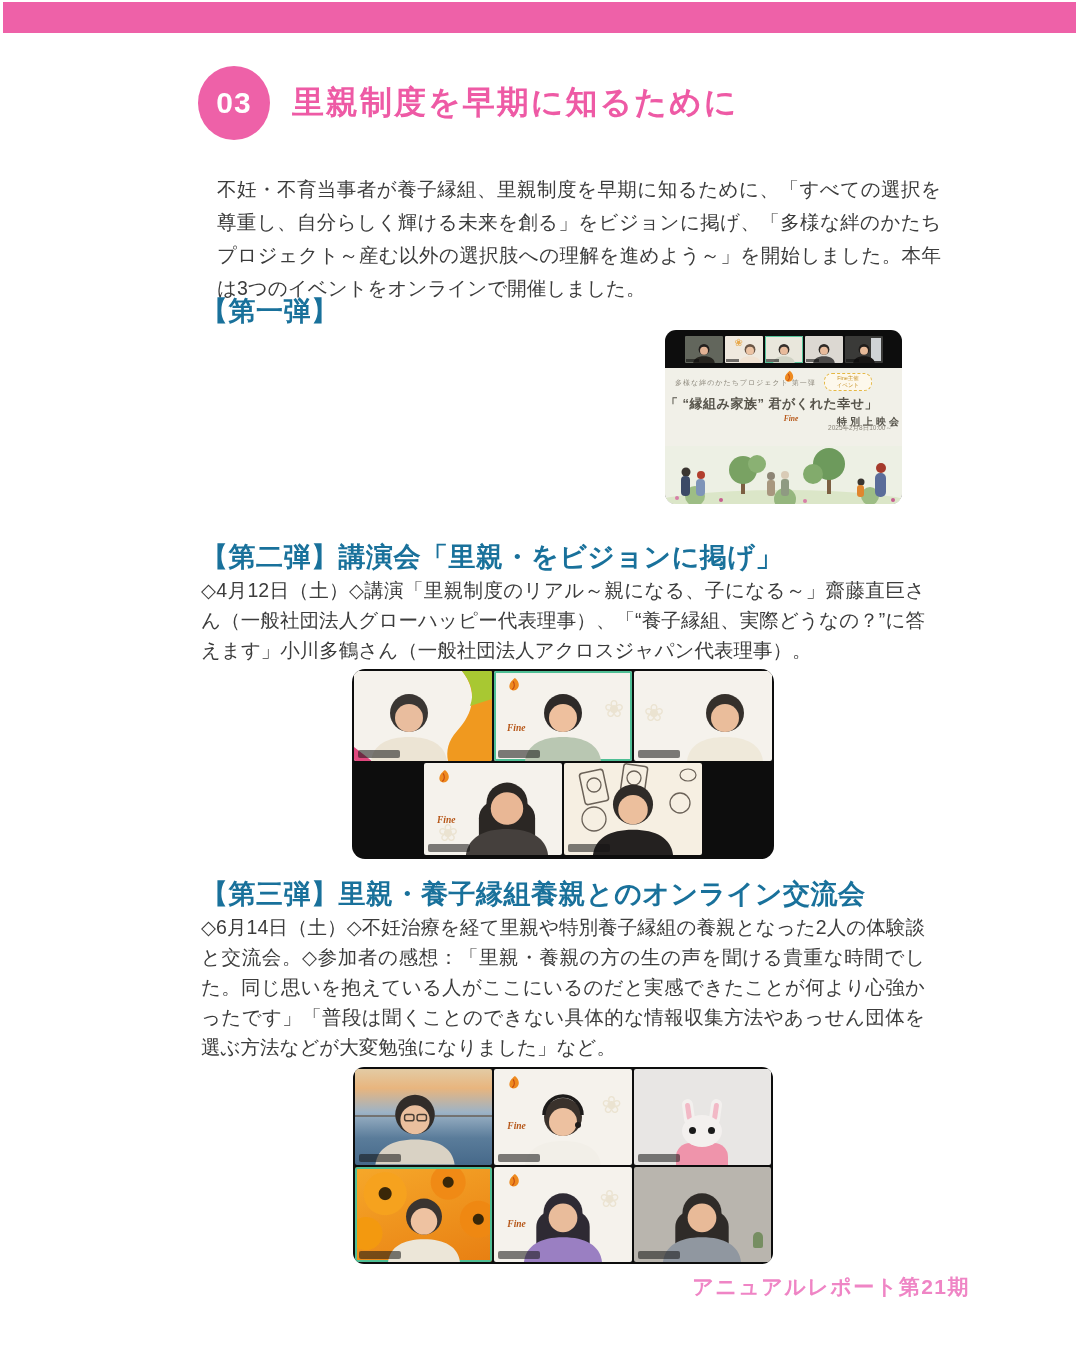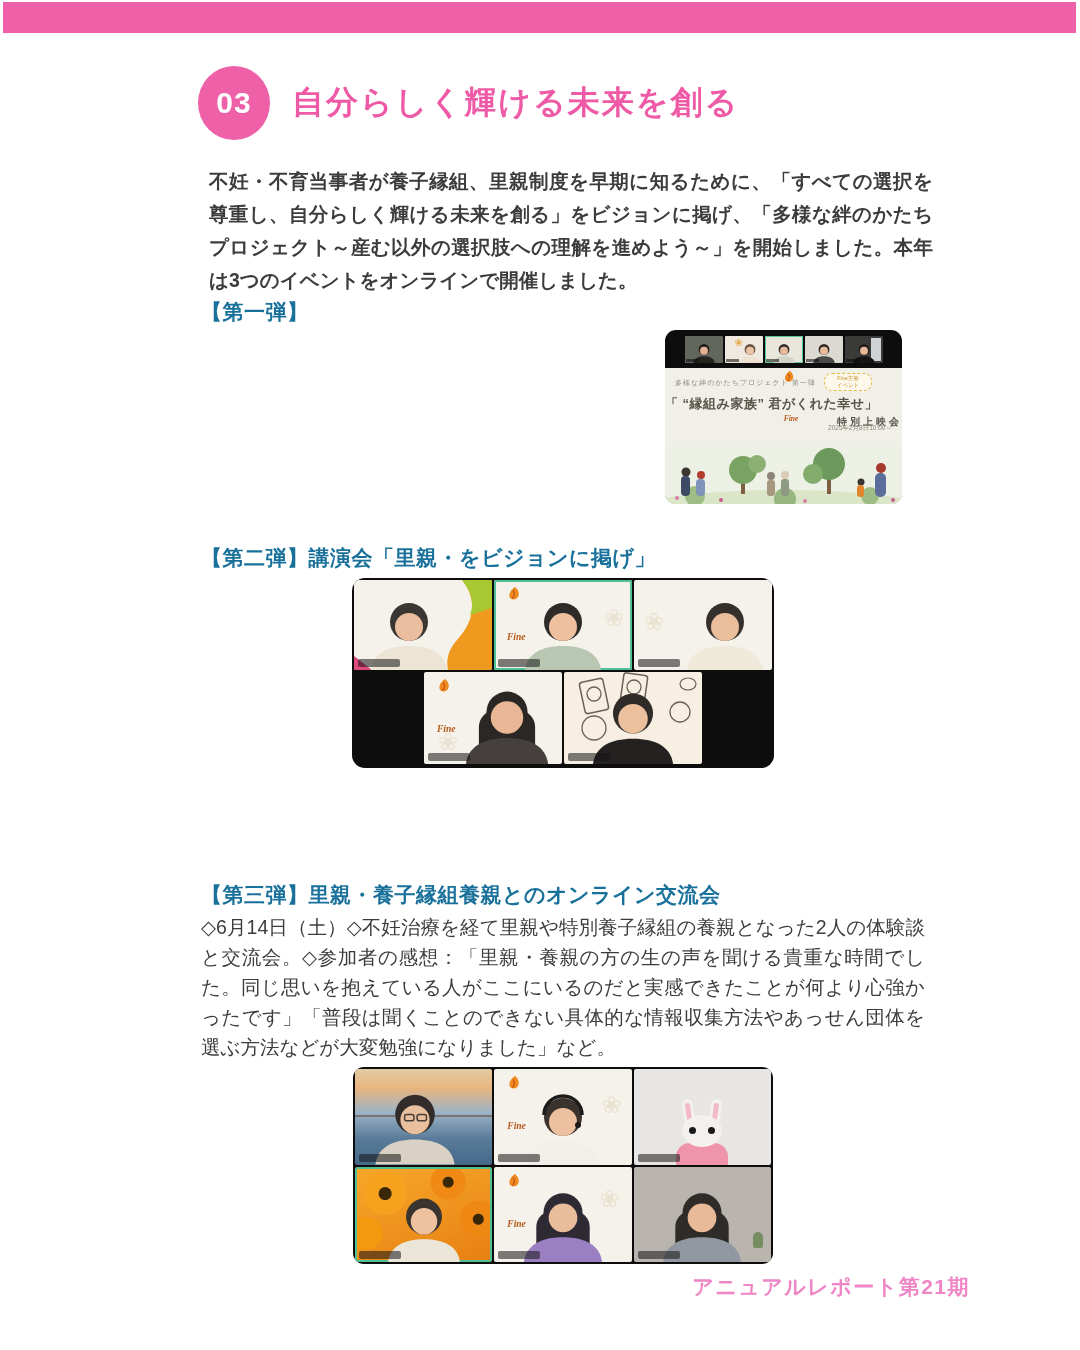--- a/index.html
+++ b/index.html
@@ -6,27 +6,27 @@
   .page{position:relative;width:1080px;height:1350px;background:#fff;overflow:hidden;
         font-family:"Liberation Sans","DejaVu Sans",sans-serif;color:#3c3c3c;}
   
   .topbar{position:absolute;top:2px;left:3px;width:1073px;height:31px;background:#ee61a8;}
   
   .titlerow{position:absolute;top:66px;left:198px;display:flex;align-items:center;gap:22px;}
   .numbadge{width:72px;height:74px;border-radius:50%;background:#ee61a8;color:#fff;
             font-size:30px;font-weight:700;display:flex;align-items:center;justify-content:center;letter-spacing:1px;}
   .pagetitle{margin:0;font-size:32px;font-weight:800;color:#ee5aa5;letter-spacing:2px;}
   
-  .intro{position:absolute;top:157px;left:201px;width:724px;margin:8px;font-size:19.5px;line-height:33px;text-align:justify;font-weight:bold;}
+  .intro{position:absolute;top:157px;left:201px;width:724px;margin:16px;font-size:19.5px;line-height:33px;text-align:justify;}
   
   .sec{position:absolute;left:201px;width:724px;}
   .sec1{top:295px;}
   .sec2{top:541px;}
   .sec3{top:878px;}
-  .sh-line{font-size:21px;font-weight:700;color:#19719b;line-height:33px;letter-spacing:.5px;}
+  .sh-line{font-size:27px;font-weight:700;color:#19719b;line-height:33px;letter-spacing:.5px;}
   .sh-line:empty{display:none;}
   .sbody{margin:1px 0 0;font-size:19.5px;line-height:33px;text-align:justify;}
   .sbody1{width:460px;}
   .sbody23{line-height:30px;}
   
   .photo{background:#0d0d0d;border-radius:11px;overflow:hidden;position:relative;}
   .np{position:absolute;left:4px;bottom:3px;width:42px;height:8px;border-radius:2px;background:rgba(20,20,20,.55);}
   .t{position:relative;overflow:hidden;border-radius:2px;background:#f5f2ec;}
   .pp{position:absolute;bottom:0;left:50%;transform:translateX(-50%);width:96px;height:74px;}
   .pp .side{display:none;}
@@ -92,21 +92,21 @@
 </style>
 </head>
 <body>
 
 <div class="page">
 
   <div class="topbar"></div>
 
   <div class="titlerow">
     <div class="numbadge">03</div>
-    <h1 class="pagetitle">自分らしく輝ける未来を創る</h1>
+    <h1 class="pagetitle">里親制度を早期に知るために</h1>
   </div>
 
   <p class="intro">不妊・不育当事者が養子縁組、里親制度を早期に知るために、「すべての選択を尊重し、自分らしく輝ける未来を創る」をビジョンに掲げ、「多様な絆のかたちプロジェクト～産む以外の選択肢への理解を進めよう～」を開始しました。本年は3つのイベントをオンラインで開催しました。</p>
 
   <section class="sec sec1">
     <div class="sh-line">【第一弾】</div>
 
     <div class="photo photo1">
       <div class="strip">
         <div class="mt" style="background:#62665c">
@@ -203,20 +203,21 @@
             <circle cx="140" cy="55" r="2" fill="#d77fa8"></circle>
             <circle cx="228" cy="54" r="2" fill="#c65f8f"></circle>
         </svg>
       </div>
     </div>
   </section>
 
   <section class="sec sec2">
     <div class="sh-line">【第二弾】講演会「里親・をビジョンに掲げ」</div>
 
+    <p class="sbody sbody23">◇4月12日（土）◇講演「里親制度のリアル～親になる、子になる～」齋藤直巨さん（一般社団法人グローハッピー代表理事）、「“養子縁組、実際どうなの？”に答えます」小川多鶴さん（一般社団法人アクロスジャパン代表理事）。</p>
 
     <div class="photo photo2">
       <div class="row row1">
         <div class="t">
           <svg class="deco" viewBox="0 0 138 90" preserveAspectRatio="none">
             <path d="M108 0c16 20 12 42-5 60-9 10-11 20-9 30h44V0z" fill="#f0991f"></path>
             <path d="M108 0c9 11 13 23 8 35l22-7V0z" fill="#a8c832"></path>
             <path d="M0 76l18 14H0z" fill="#e0487e"></path>
               <path d="M24 90l11-9 9 9z" fill="#ef8b1d"></path>
             </svg>

